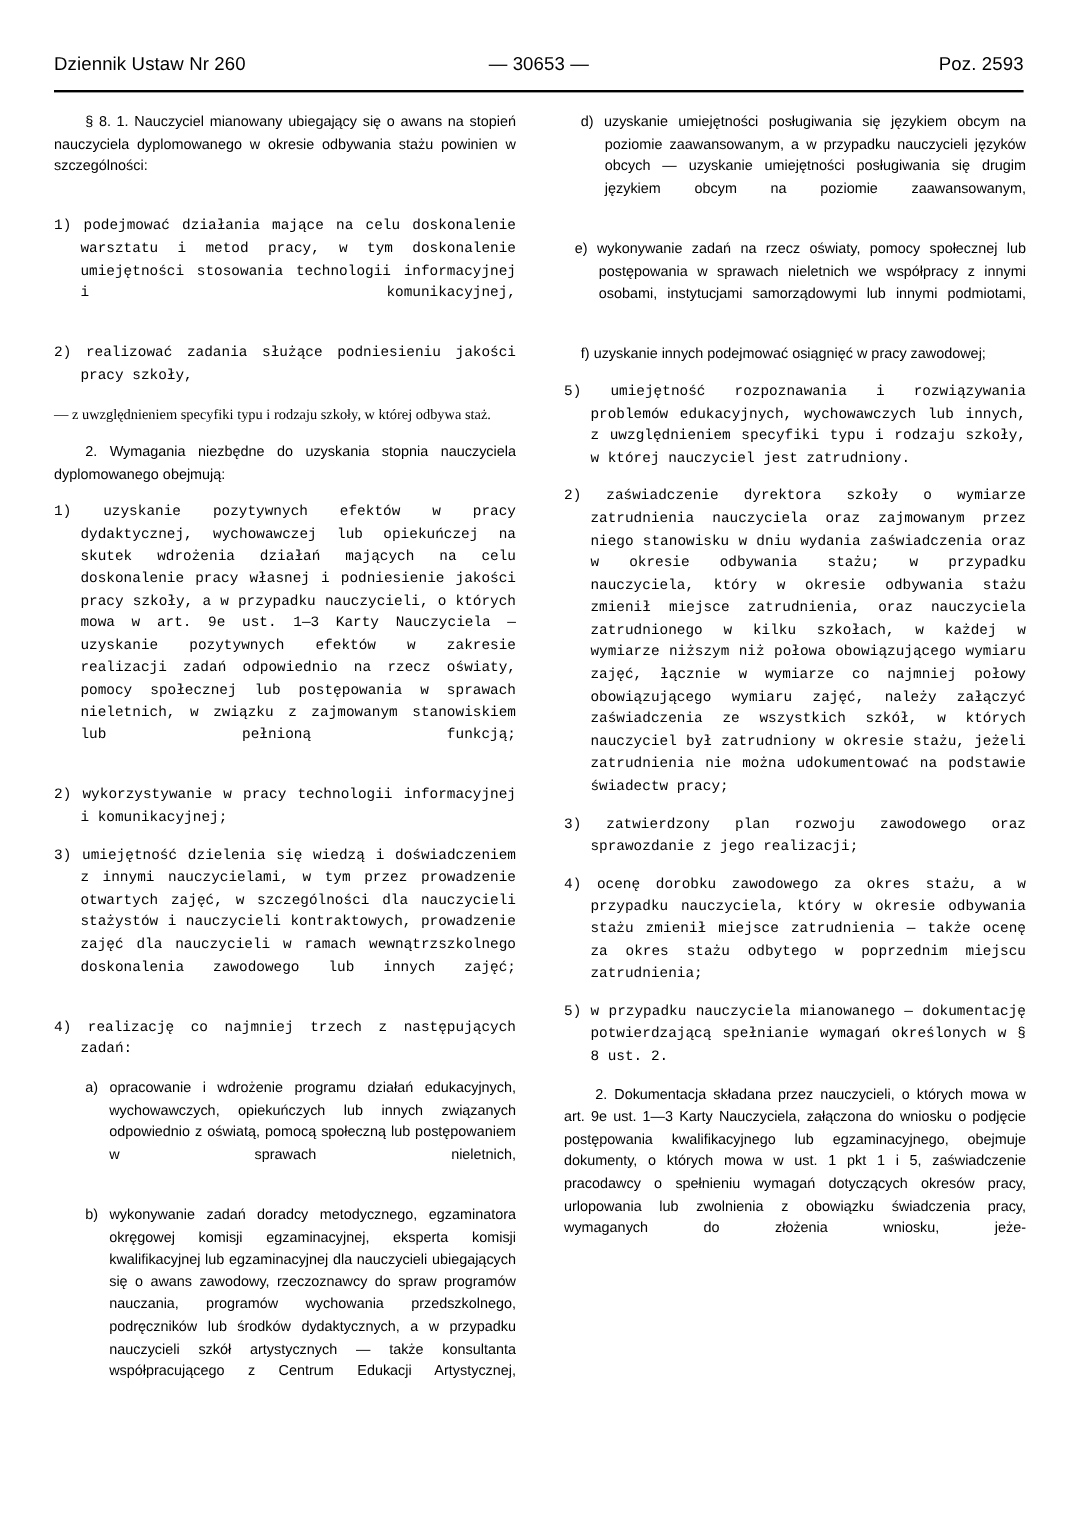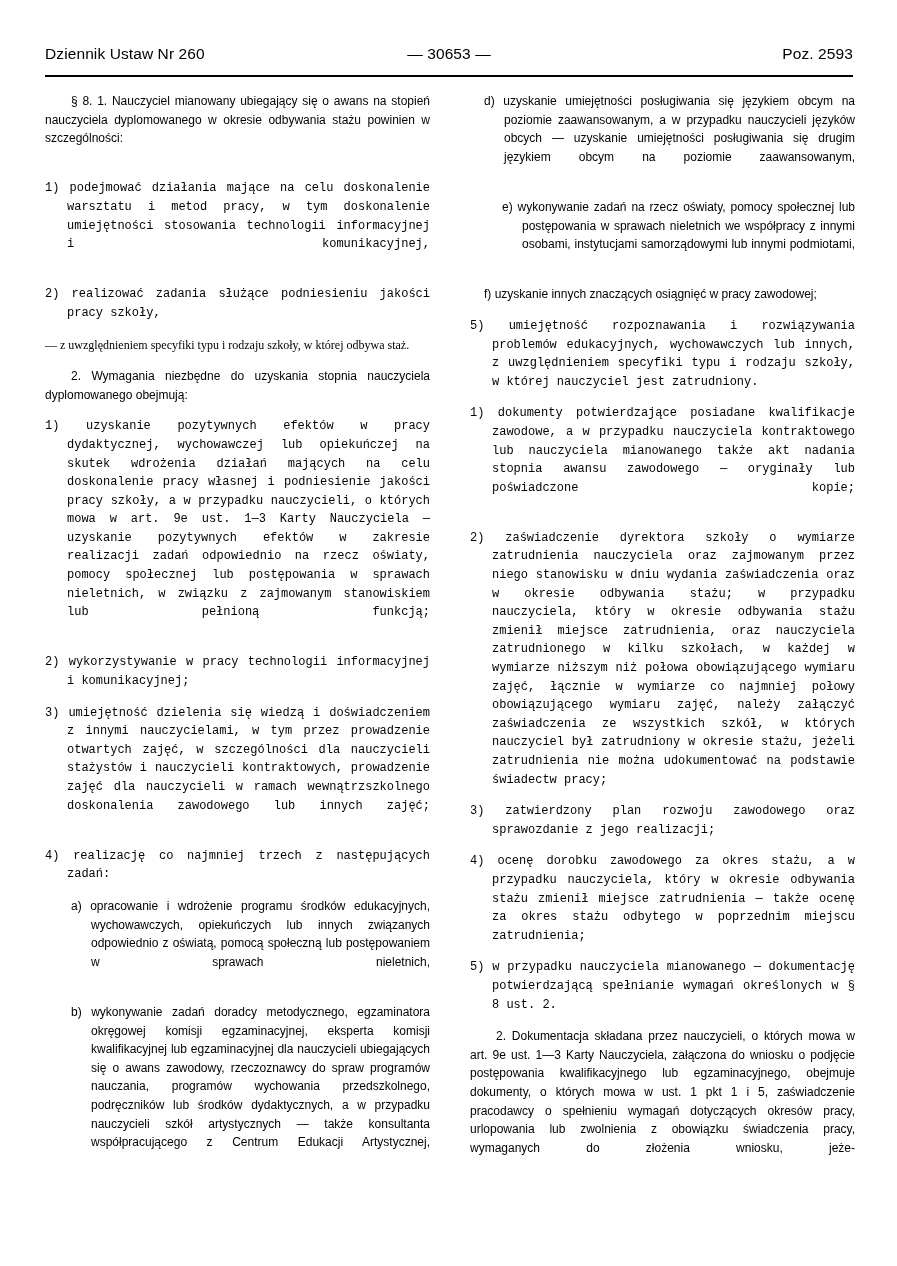--- a/index.html
+++ b/index.html
@@ -130,38 +130,37 @@
       <p class="para nostretch">2. Wymagania niezbędne do uzyskania stopnia nauczyciela dyplomowanego obejmują:</p>
 
       <p class="item"><span class="marker">1)</span> <span>uzyskanie pozytywnych efektów w pracy dydaktycznej, wychowawczej lub opiekuńczej na skutek wdrożenia działań mających na celu doskonalenie pracy własnej i podniesienie jakości pracy szkoły, a w przypadku nauczycieli, o których mowa w art. 9e ust. 1—3 Karty Nauczyciela — uzyskanie pozytywnych efektów w zakresie realizacji zadań odpowiednio na rzecz oświaty, pomocy społecznej lub postępowania w sprawach nieletnich, w związku z zajmowanym stanowiskiem lub pełnioną funkcją;</span></p>
 
       <p class="item nostretch"><span class="marker">2)</span> <span>wykorzystywanie w pracy technologii informacyjnej i komunikacyjnej;</span></p>
 
       <p class="item"><span class="marker">3)</span> <span>umiejętność dzielenia się wiedzą i doświadczeniem z innymi nauczycielami, w tym przez prowadzenie otwartych zajęć, w szczególności dla nauczycieli stażystów i nauczycieli kontraktowych, prowadzenie zajęć dla nauczycieli w ramach wewnątrzszkolnego doskonalenia zawodowego lub innych zajęć;</span></p>
 
       <p class="item nostretch"><span class="marker">4)</span> <span>realizację co najmniej trzech z następujących zadań:</span></p>
 
-      <p class="subitem"><span class="marker">a)</span> <span>opracowanie i wdrożenie programu środków edukacyjnych, wychowawczych, opiekuńczych lub innych związanych odpowiednio z oświatą, pomocą społeczną lub postępowaniem w sprawach nieletnich,</span></p>
+      <p class="subitem"><span class="marker">a)</span> <span>opracowanie i wdrożenie programu działań edukacyjnych, wychowawczych, opiekuńczych lub innych związanych odpowiednio z oświatą, pomocą społeczną lub postępowaniem w sprawach nieletnich,</span></p>
 
       <p class="subitem"><span class="marker">b)</span> <span>wykonywanie zadań doradcy metodycznego, egzaminatora okręgowej komisji egzaminacyjnej, eksperta komisji kwalifikacyjnej lub egzaminacyjnej dla nauczycieli ubiegających się o awans zawodowy, rzeczoznawcy do spraw programów nauczania, programów wychowania przedszkolnego, podręczników lub środków dydaktycznych, a w przypadku nauczycieli szkół artystycznych — także konsultanta współpracującego z Centrum Edukacji Artystycznej,</span></p>
 
     </div>
 
     <div class="col">
 
       <p class="subitem" style="margin-left:14px;"><span class="marker">d)</span> <span>uzyskanie umiejętności posługiwania się językiem obcym na poziomie zaawansowanym, a w przypadku nauczycieli języków obcych — uzyskanie umiejętności posługiwania się drugim językiem obcym na poziomie zaawansowanym,</span></p>
 
-      <p class="subitem" style="margin-left:32px;"><span class="marker">e)</span> <span>wykonywanie zadań na rzecz oświaty, pomocy społecznej lub postępowania w sprawach nieletnich we współpracy z innymi osobami, instytucjami samorządowymi lub innymi podmiotami,</span></p>
+      <p class="subitem" style="margin-left:9px;"><span class="marker">e)</span> <span>wykonywanie zadań na rzecz oświaty, pomocy społecznej lub postępowania w sprawach nieletnich we współpracy z innymi osobami, instytucjami samorządowymi lub innymi podmiotami,</span></p>
 
-      <p class="subitem nostretch" style="margin-left:14px;"><span class="marker">f)</span> <span>uzyskanie innych znaczących osiągnięć w pracy zawodowej;</span></p>
+      <p class="subitem nostretch" style="margin-left:14px;"><span class="marker">f)</span> <span>uzyskanie innych podejmować osiągnięć w pracy zawodowej;</span></p>
 
       <p class="item nostretch"><span class="marker">5)</span> <span>umiejętność rozpoznawania i rozwiązywania problemów edukacyjnych, wychowawczych lub innych, z uwzględnieniem specyfiki typu i rodzaju szkoły, w której nauczyciel jest zatrudniony.</span></p>
 
 
-      <p class="item"><span class="marker">1)</span> <span>dokumenty potwierdzające posiadane kwalifikacje zawodowe, a w przypadku nauczyciela kontraktowego lub nauczyciela mianowanego także akt nadania stopnia awansu zawodowego — oryginały lub poświadczone kopie;</span></p>
 
       <p class="item nostretch"><span class="marker">2)</span> <span>zaświadczenie dyrektora szkoły o wymiarze zatrudnienia nauczyciela oraz zajmowanym przez niego stanowisku w dniu wydania zaświadczenia oraz w okresie odbywania stażu; w przypadku nauczyciela, który w okresie odbywania stażu zmienił miejsce zatrudnienia, oraz nauczyciela zatrudnionego w kilku szkołach, w każdej w wymiarze niższym niż połowa obowiązującego wymiaru zajęć, łącznie w wymiarze co najmniej połowy obowiązującego wymiaru zajęć, należy załączyć zaświadczenia ze wszystkich szkół, w których nauczyciel był zatrudniony w okresie stażu, jeżeli zatrudnienia nie można udokumentować na podstawie świadectw pracy;</span></p>
 
       <p class="item nostretch"><span class="marker">3)</span> <span>zatwierdzony plan rozwoju zawodowego oraz sprawozdanie z jego realizacji;</span></p>
 
       <p class="item nostretch"><span class="marker">4)</span> <span>ocenę dorobku zawodowego za okres stażu, a w przypadku nauczyciela, który w okresie odbywania stażu zmienił miejsce zatrudnienia — także ocenę za okres stażu odbytego w poprzednim miejscu zatrudnienia;</span></p>
 
       <p class="item nostretch"><span class="marker">5)</span> <span>w przypadku nauczyciela mianowanego — dokumentację potwierdzającą spełnianie wymagań określonych w § 8 ust. 2.</span></p>
 
       <p class="para">2. Dokumentacja składana przez nauczycieli, o których mowa w art. 9e ust. 1—3 Karty Nauczyciela, załączona do wniosku o podjęcie postępowania kwalifikacyjnego lub egzaminacyjnego, obejmuje dokumenty, o których mowa w ust. 1 pkt 1 i 5, zaświadczenie pracodawcy o spełnieniu wymagań dotyczących okresów pracy, urlopowania lub zwolnienia z obowiązku świadczenia pracy, wymaganych do złożenia wniosku, jeże-</p>

